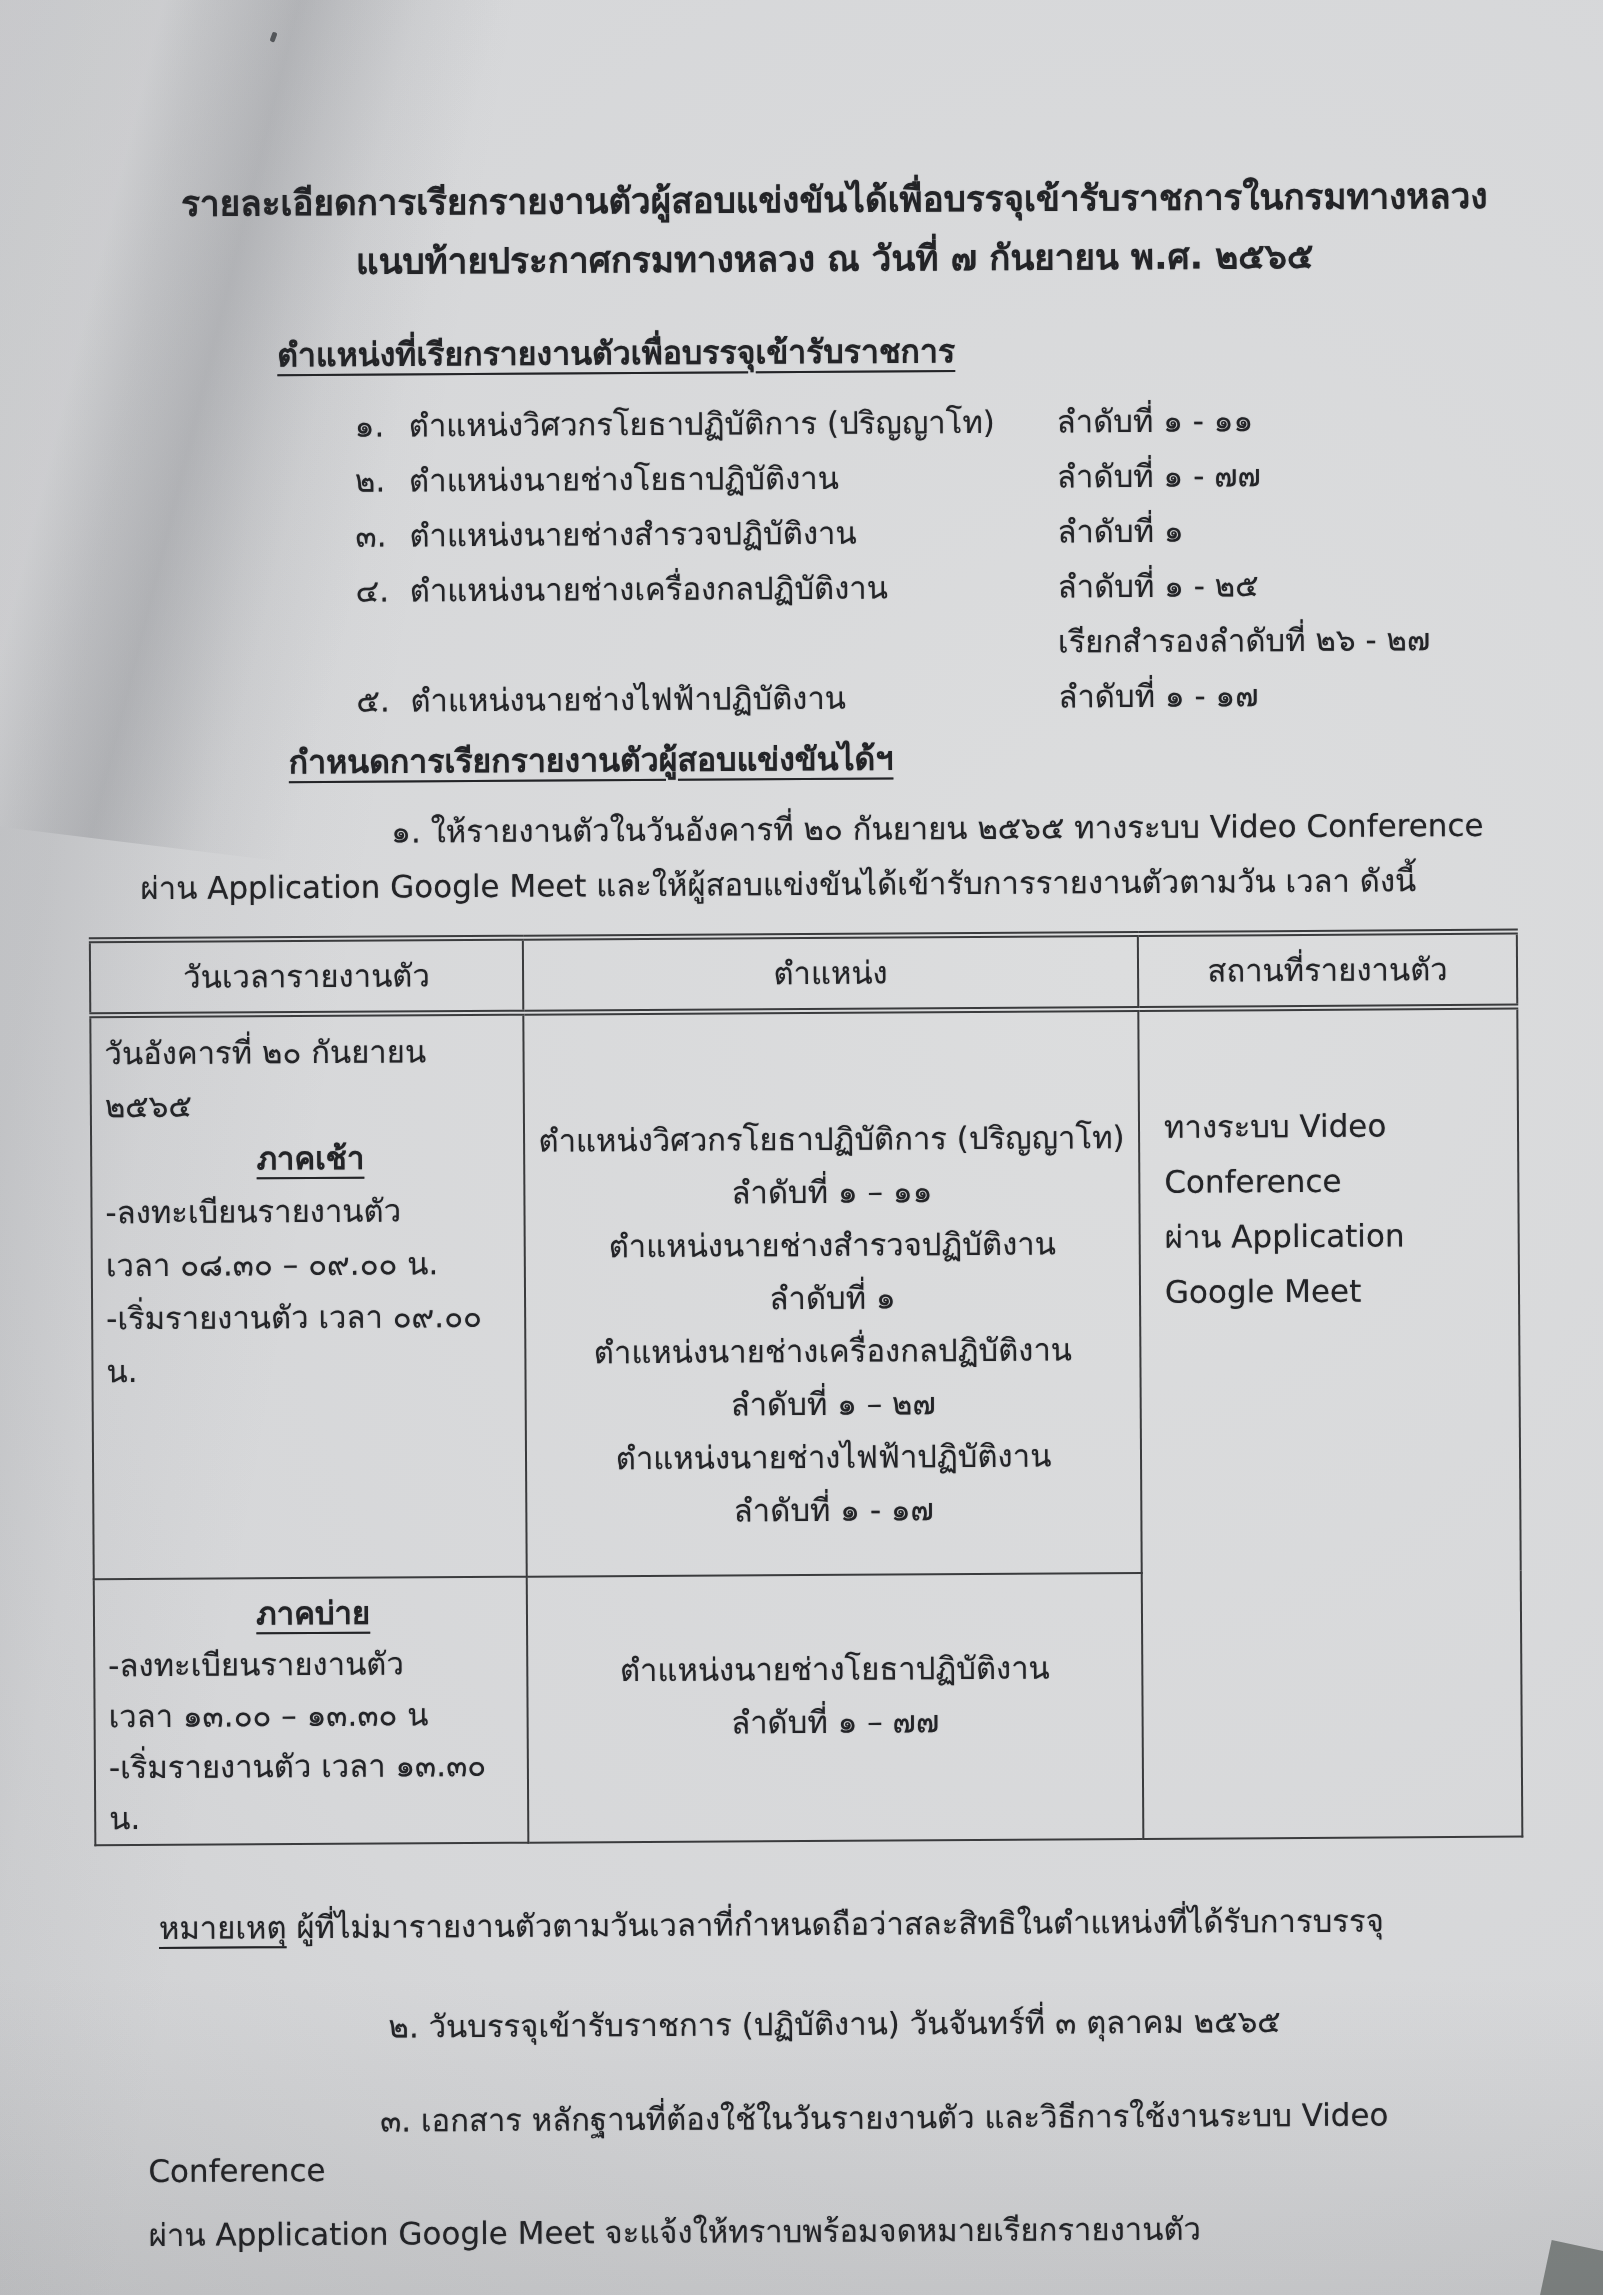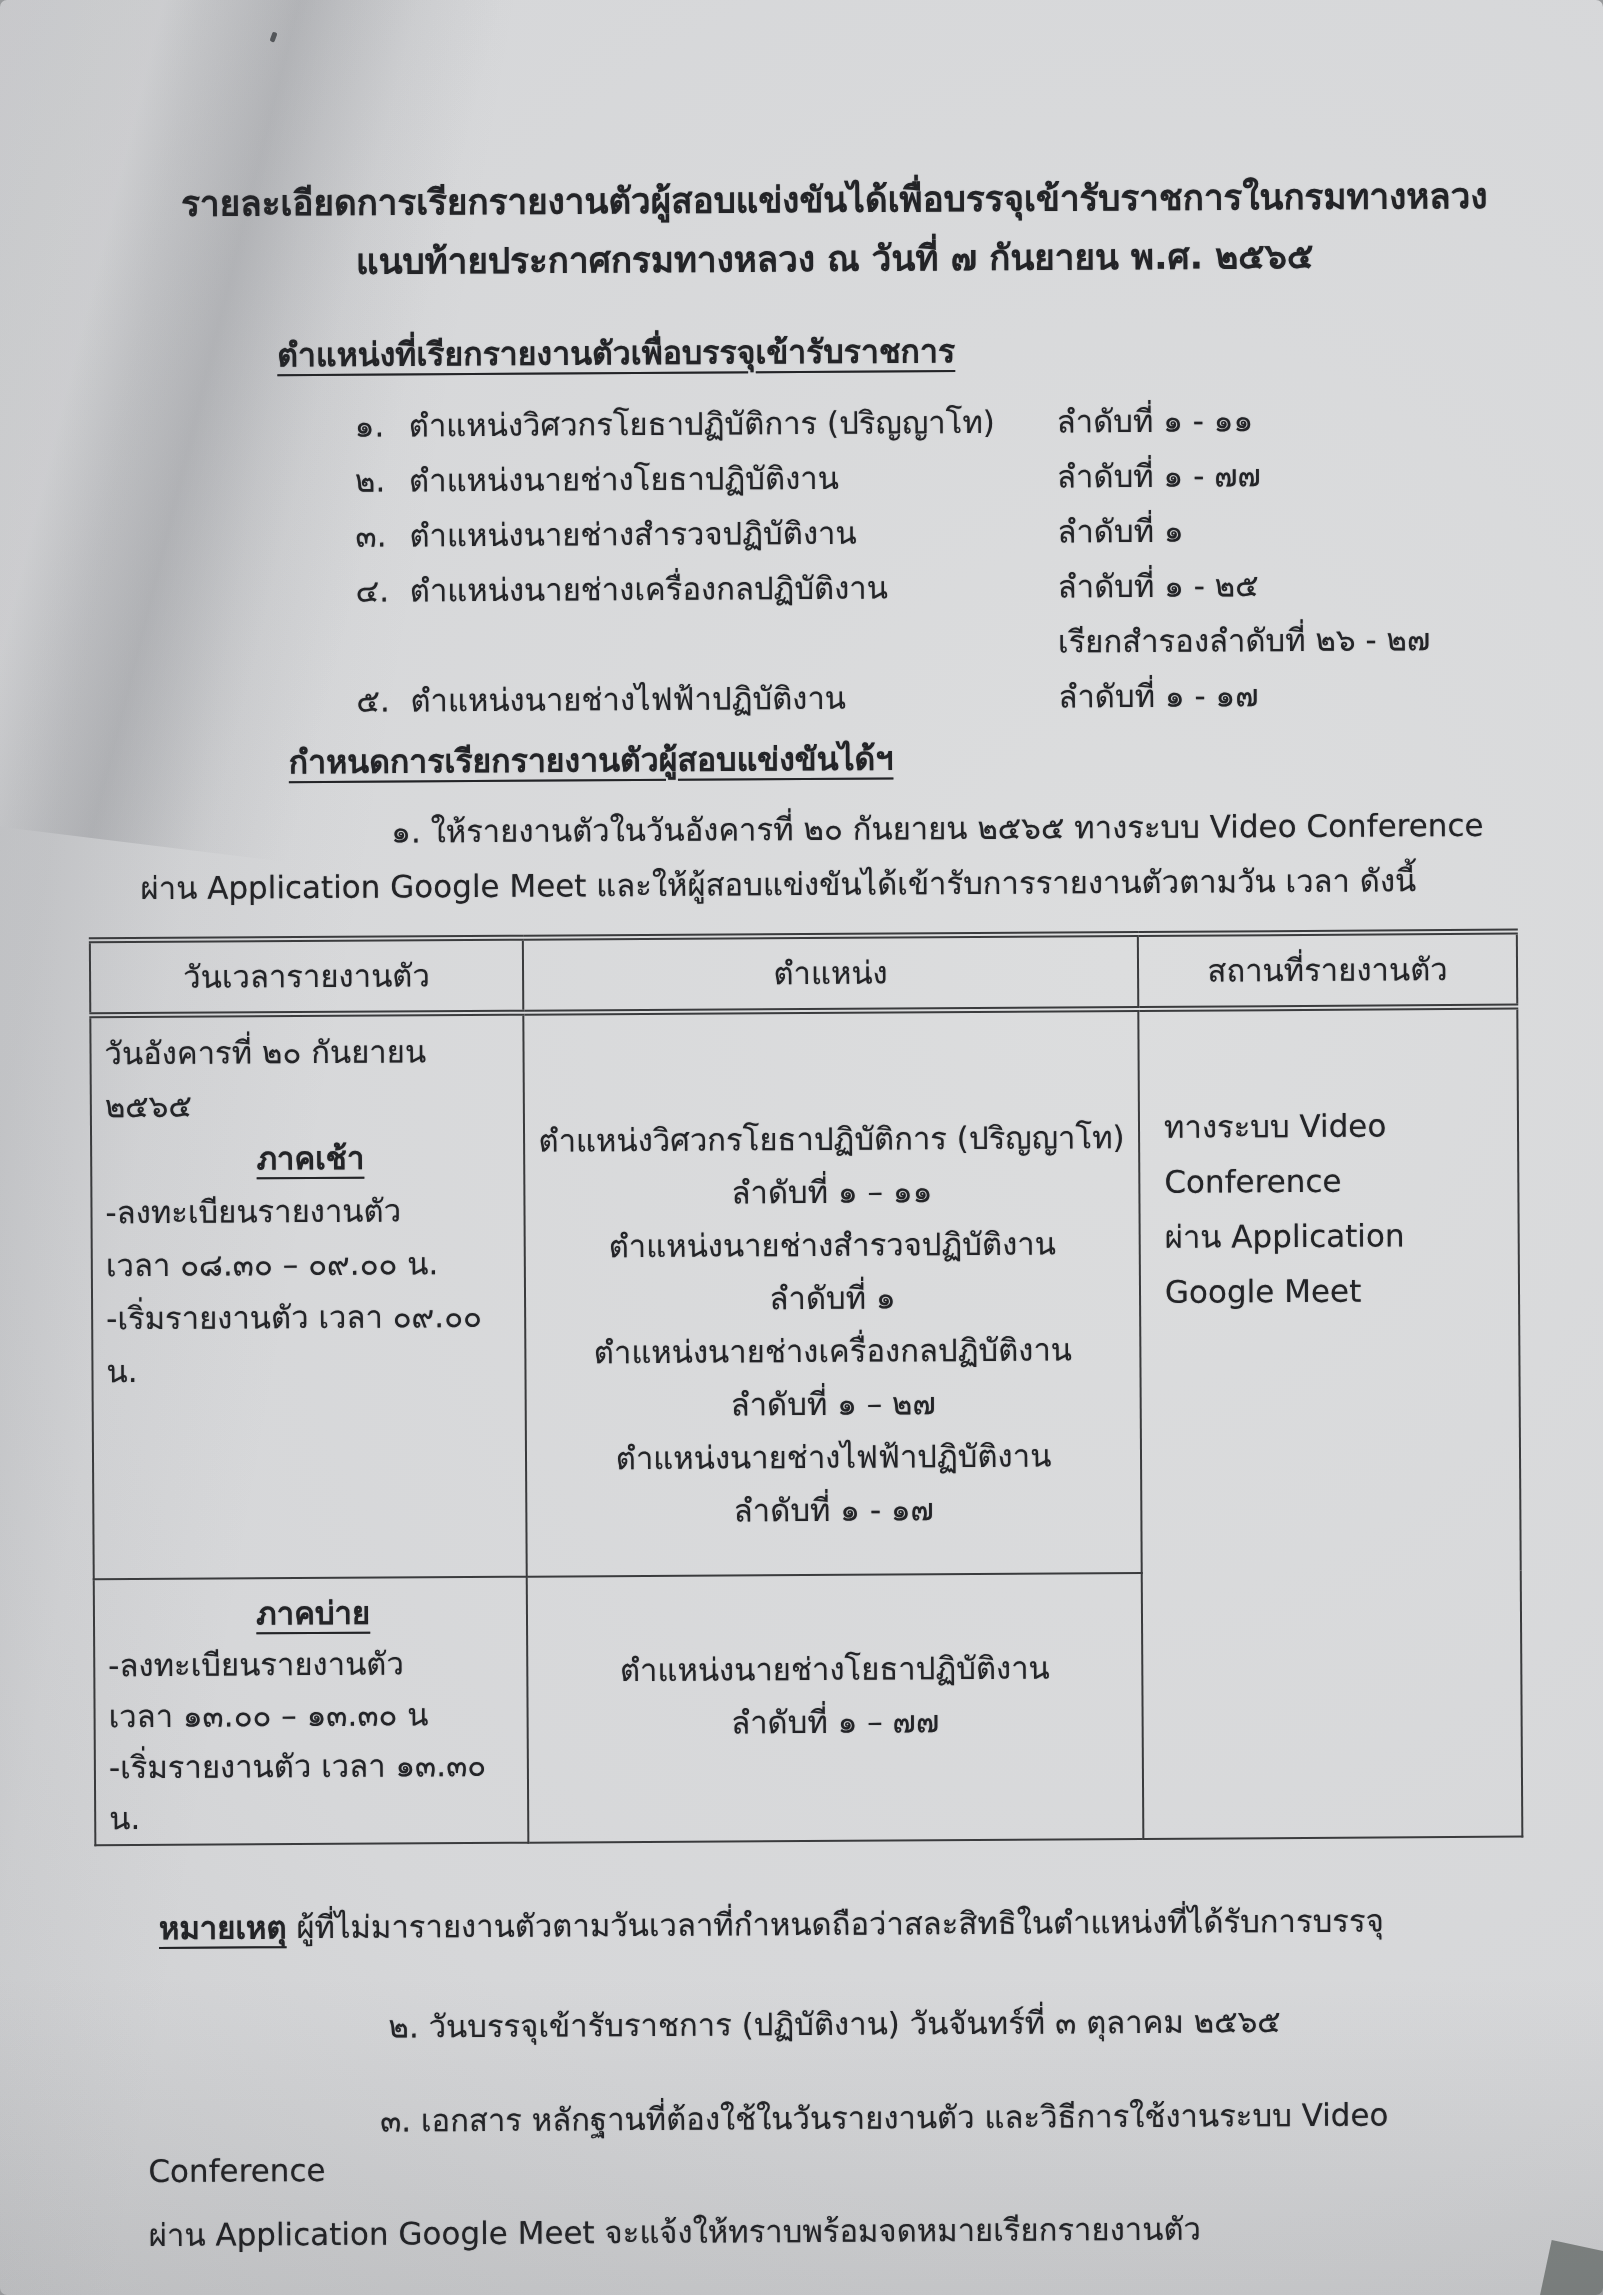--- a/index.html
+++ b/index.html
@@ -8,21 +8,20 @@
     position:relative;
     width:1603px; height:2295px;
     margin:0 auto;
     overflow:hidden;
     font-family:"DejaVu Sans","Liberation Sans",sans-serif;
     color:#232427;
     background:
       linear-gradient(to bottom, rgba(0,0,0,0) 86%, rgba(40,42,46,0.10) 100%),
       linear-gradient(100deg, rgba(92,94,100,0.20) 0%, rgba(92,94,100,0.16) 10%, rgba(92,94,100,0.05) 17%, rgba(92,94,100,0) 26%),
       radial-gradient(120% 100% at 70% 42%, #dcddde 0%, #d6d7d9 55%, #c9cacc 100%);
-    border-radius: 7px;
   }
   
   .crease {
     position:absolute; left:-112px; top:-131px; width:712px; height:984px;
     background:linear-gradient(97deg, rgba(255,255,255,0.20) 30%, rgba(104,106,112,0.25) 46%, rgba(104,106,112,0.06) 60%, rgba(0,0,0,0) 70%);
     transform:rotate(7deg);
     pointer-events:none;
   }
   .speck {
     position:absolute; left:271px; top:32px; width:4.7px; height:10.3px;
@@ -82,21 +81,21 @@
                        padding:88px 5.6px 0 24px; line-height:55px; }
   td.cell-datetime-a { height:203px; vertical-align:top; text-align:left;
                        padding:9.4px 7.5px 0 13px; line-height:51px; }
   td.cell-pos-a      { vertical-align:middle; text-align:center;
                        line-height:53px; padding-bottom:26px; }
   .session { text-align:center; font-weight:700;
              text-decoration:underline; text-underline-offset:7.5px;
              text-decoration-thickness:2.3px; }
 
   .note  { margin:58px 75px 0 153px; font-size:31px; line-height:49px; }
-  .note-label { font-weight:700; text-decoration:underline;
+  .note-label { font-weight:400; text-decoration:underline;
                 text-underline-offset:7.5px; text-decoration-thickness:2.3px; }
   .item2 { margin:51px 0 0 382px; font-size:31px; line-height:49px; }
   .item3 { margin:45px 56px 0 141px; font-size:31px; line-height:49px; }
   .item3 .line1 { display:block; text-indent:232px; margin-bottom:15px; }
   .item3 .line2 { display:block; }
 </style>
 </head>
 <body>
 
 <div class="page">

